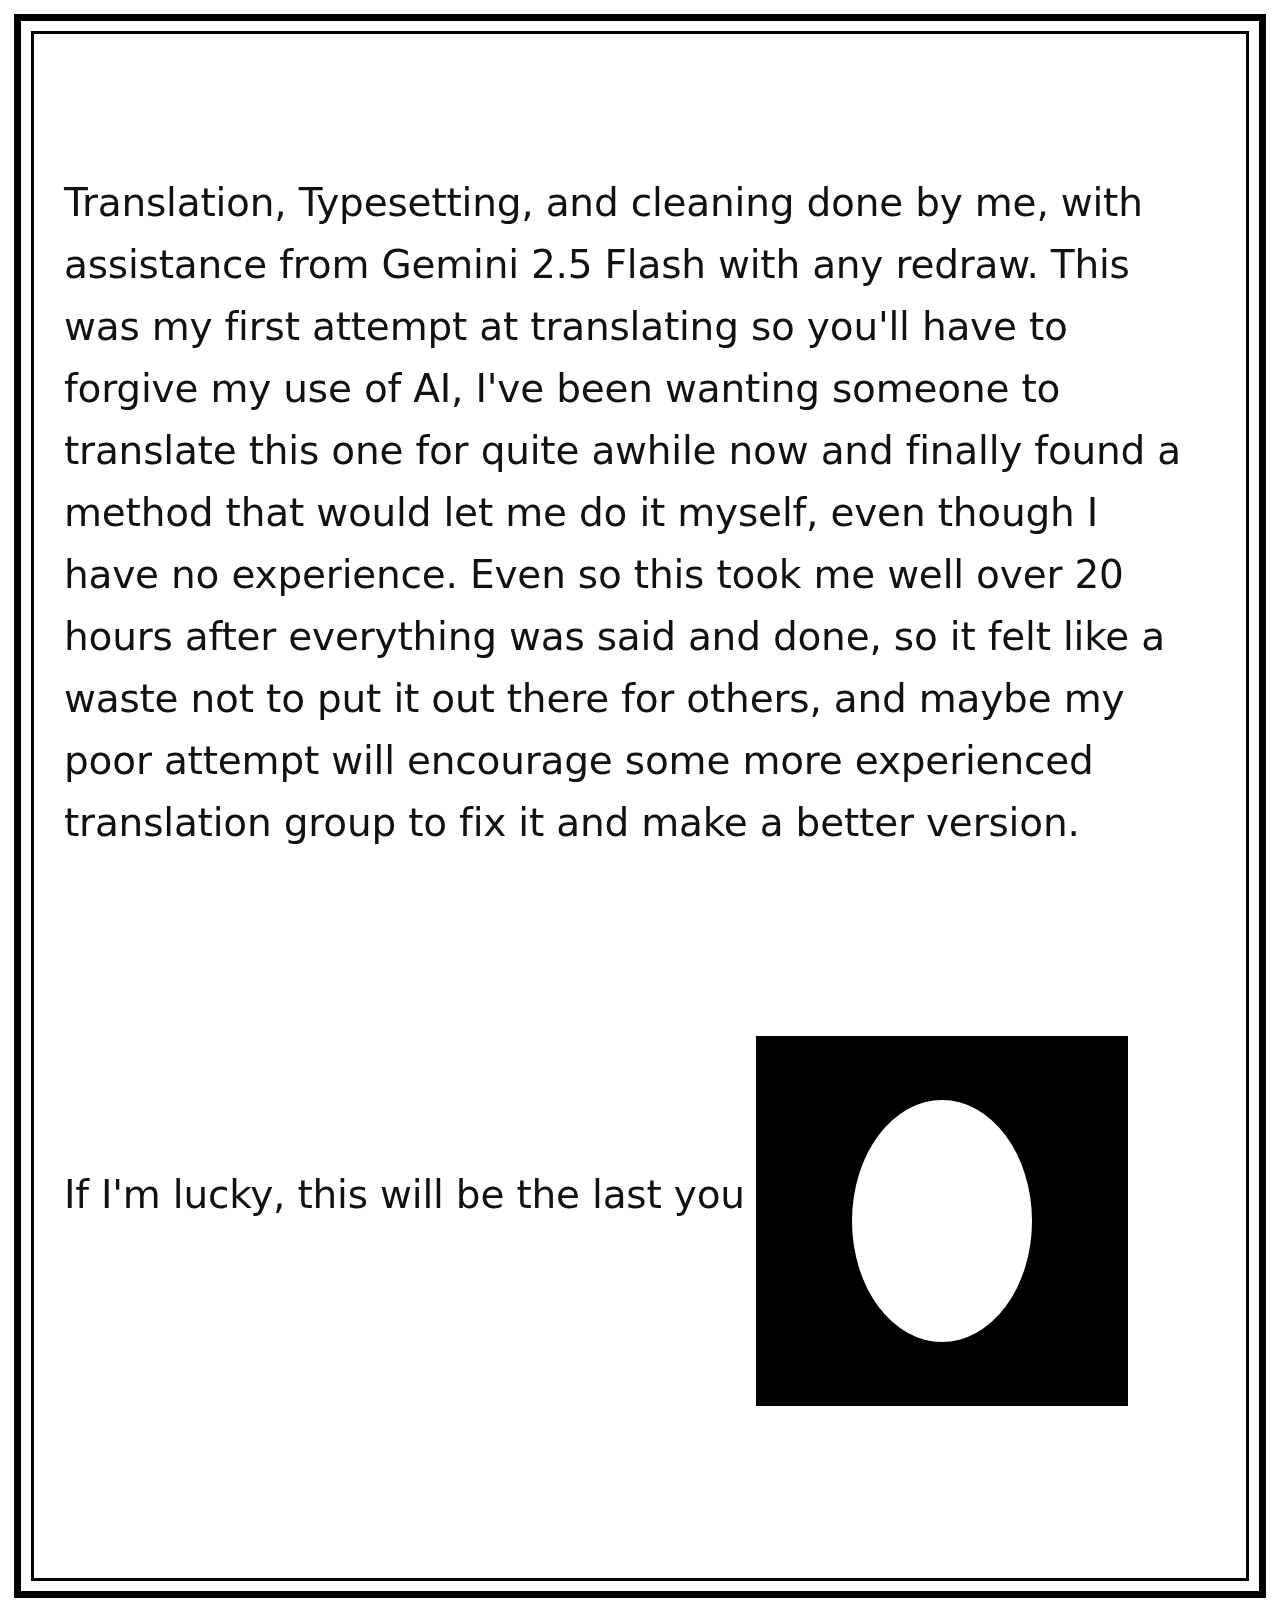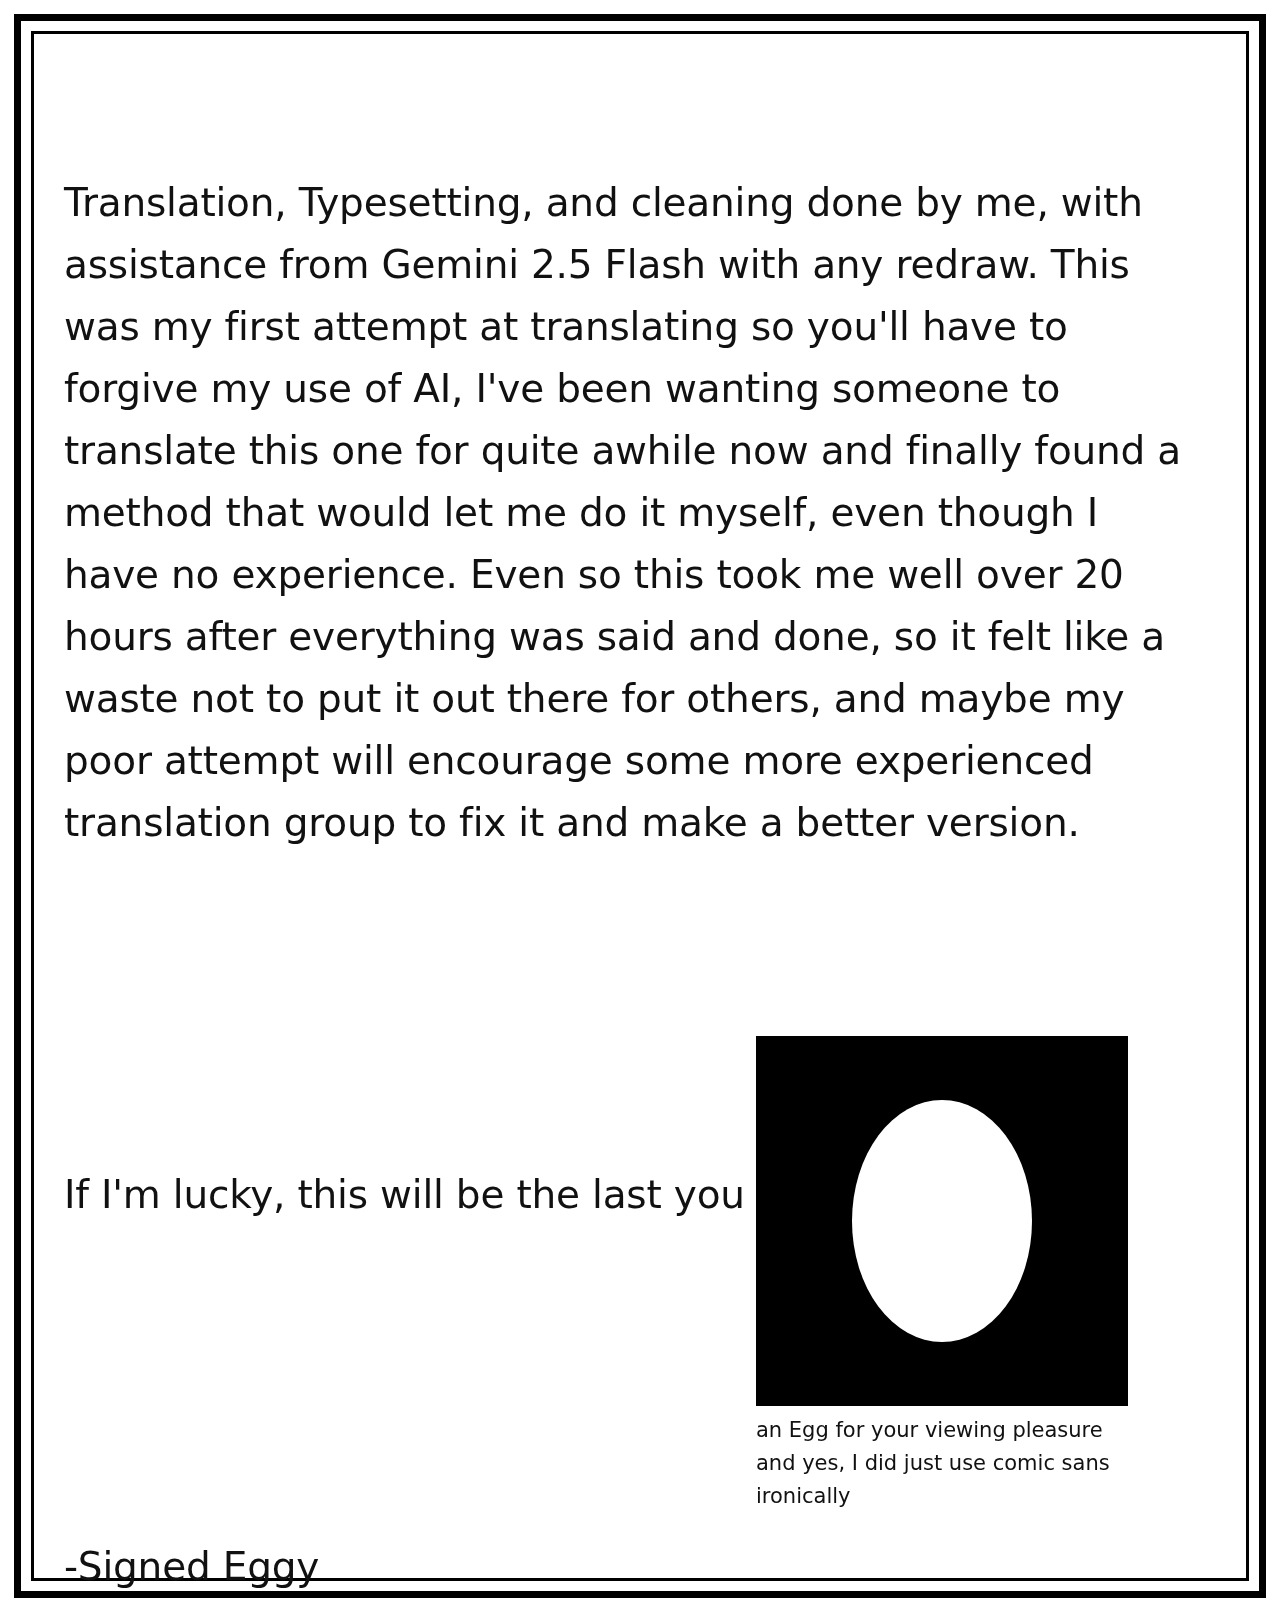--- a/index.html
+++ b/index.html
@@ -114,25 +114,23 @@
   <div class="outer-frame"></div>
   <div class="inner-frame"></div>
 
   <div class="content">
 
     <div class="note-text">
       <p class="para">Translation, Typesetting, and cleaning done by me, with assistance from Gemini 2.5 Flash with any redraw. This was my first attempt at translating so you'll have to forgive my use of AI, I've been wanting someone to translate this one for quite awhile now and finally found a method that would let me do it myself, even though I have no experience. Even so this took me well over 20 hours after everything was said and done, so it felt like a waste not to put it out there for others, and maybe my poor attempt will encourage some more experienced translation group to fix it and make a better version.</p>
       <div class="spacer"></div>
       <p class="para">If I'm lucky, this will be the last you see of me in TLs...</p>
       <div class="spacer"></div>
-      <p class="para">-Signed Eggy</p>
     </div>
 
     <div class="egg-block">
       <div class="egg-image">
         <div class="egg-oval"></div>
       </div>
-      <div class="egg-caption">an Egg for your viewing pleasure and yes, I did just use comic sans ironically</div>
     </div>
 
   </div>
 
 </div>
 
 </body></html>

